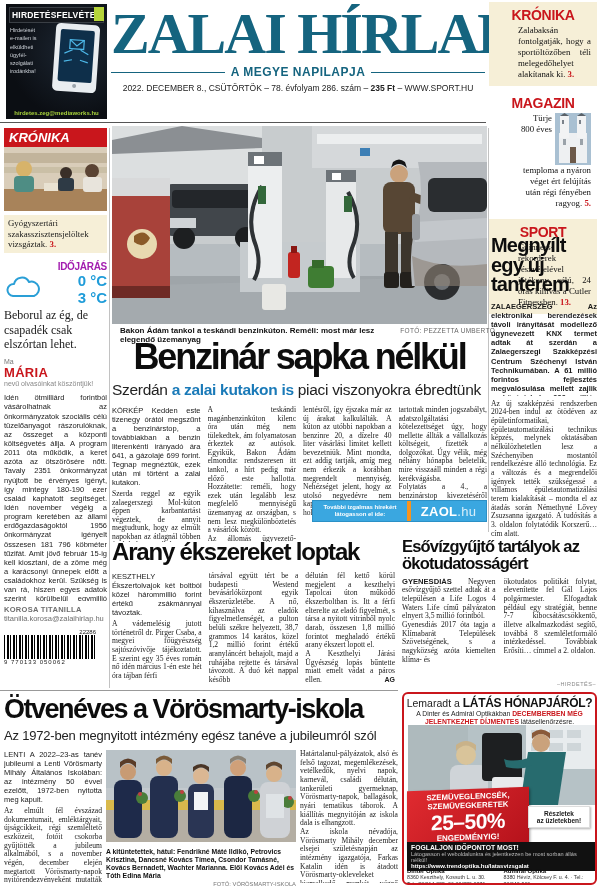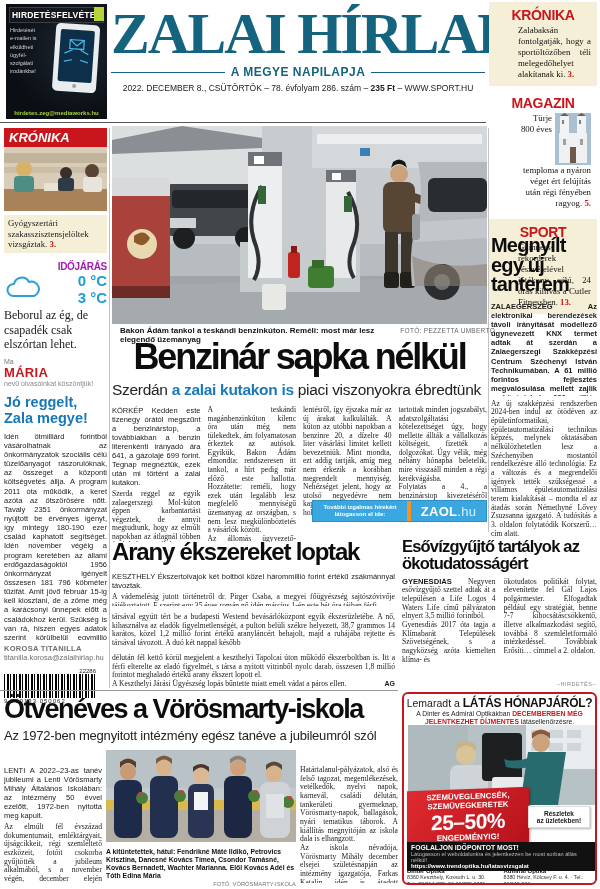--- a/index.html
+++ b/index.html
@@ -111,21 +111,21 @@
     color:#0d0d0d; margin-bottom:7px; }
   .tanterem-lead { font-size:7.5px; font-weight:bold; line-height:1.22; text-align:justify;
     height:94px; overflow:hidden; }
   .tanterem-body { margin-top:4px; font-family:"Liberation Serif", serif; font-size:7.6px;
     line-height:1.14; text-align:justify; height:138px; overflow:hidden; }
 
   
   .ekszer { position:absolute; left:112px; top:538px; width:283px; }
   .ekszer-head { font-size:24px; font-weight:bold; letter-spacing:-1.2px; color:#0d0d0d;
     white-space:nowrap; }
-  .ekszer-cols { margin-top:6px; display:flex; gap:7px; height:116px; overflow:hidden;flex-direction:column; }
+  .ekszer-cols { margin-top:6px; display:flex; gap:7px; height:116px; overflow:hidden; }
   .ekszer-col { flex:1; font-family:"Liberation Serif", serif; font-size:7.6px; line-height:1.14;
     text-align:justify; overflow:hidden; }
   .byline { float:right; font-weight:bold; font-family:"Liberation Sans", sans-serif; font-size:7px; }
 
   
   .esoviz { position:absolute; left:402px; top:538px; width:195px; }
   .esoviz-head { font-size:16.5px; font-weight:bold; letter-spacing:-.8px; line-height:1.02;
     color:#0d0d0d; }
   .esoviz-cols { margin-top:6px; display:flex; gap:8px; height:96px; overflow:hidden; }
   .esoviz-col { flex:1; font-family:"Liberation Serif", serif; font-size:7.6px; line-height:1.14;
@@ -135,21 +135,21 @@
     font-size:5.5px; color:#888; letter-spacing:.5px; }
 
   
   .bottom-rule { position:absolute; left:0; top:690px; width:398px; height:1px; background:#999; }
   .iskola { position:absolute; left:4px; top:694px; width:394px; }
   .iskola-head { font-size:27px; font-weight:bold; letter-spacing:-1.5px; color:#0d0d0d;
     white-space:nowrap; }
   .iskola-sub { margin-top:3px; font-size:13px; color:#222; letter-spacing:-.2px; }
   .iskola-row { margin-top:7px; display:flex; gap:4px; height:133px; }
   .iskola-col { width:98px; font-family:"Liberation Serif", serif; font-size:7.6px;
-    line-height:1.14; text-align:justify; overflow:hidden;margin-top:16px; }
+    line-height:1.14; text-align:justify; overflow:hidden; }
   .iskola-photo-block { width:190px; }
   .iskola-caption { margin-top:2px; font-size:6.8px; font-weight:bold; line-height:1.2; color:#111; }
   .iskola-credit { text-align:right; font-size:5.8px; color:#777; font-weight:normal; }
 
   
   .optika { position:absolute; left:402px; top:692px; width:195px; height:193px;
     border:2px solid #c9161c; border-radius:6px; background:#fff; overflow:hidden; }
   .opt-head { text-align:center; margin-top:2px; font-size:10.5px; color:#222; }
   .opt-head b { font-size:12px; color:#111; letter-spacing:-.3px; }
   .opt-line { text-align:center; font-size:6.8px; line-height:1.25; color:#222; padding:0 6px; }
@@ -274,22 +274,20 @@
       </div>
       <div class="weather-text">Beborul az ég, de csapadék csak elszórtan lehet.</div>
     </div>
 
     <div class="nameday">
       <div class="nameday-prefix">Ma</div>
       <div class="nameday-name">MÁRIA</div>
       <div class="nameday-suffix">nevű olvasóinkat köszöntjük!</div>
     </div>
 
-    <div class="greet-title prelines">Jó reggelt,
-Zala megye!</div>
     <div class="greet-body">Idén ötmilliárd forintból vásárolhatnak az önkormányzatok szociális célú tüzelőanyagot rászorulóknak, az összeget a központi költségvetés állja. A program 2011 óta működik, a keret azóta az ötszörösére nőtt. Tavaly 2351 önkormányzat nyújtott be érvényes igényt, így mintegy 180-190 ezer család kaphatott segítséget. Idén november végéig a program keretében az állami erdőgazdaságoktól 1956 önkormányzat igényelt összesen 181 796 köbméter tűzifát. Amit jövő február 15-ig kell kiosztani, de a zöme még a karácsonyi ünnepek előtt a családokhoz kerül. Szükség is van rá, hiszen egyes adatok szerint körülbelül egymillió ember él a téli időszakban nem elég meleg vagy teljesen fűtetlen lakásban Magyarországon.</div>
     <div class="author">KOROSA TITANILLA</div>
     <div class="author-email">titanilla.korosa@zalaihirlap.hu</div>
 
     <div class="barcode-wrap">
       <div class="barcode-issue">22286</div>
       <div class="barcode"></div>
       <div class="barcode-digits">9 770133 050062</div>
     </div>
   </div>

